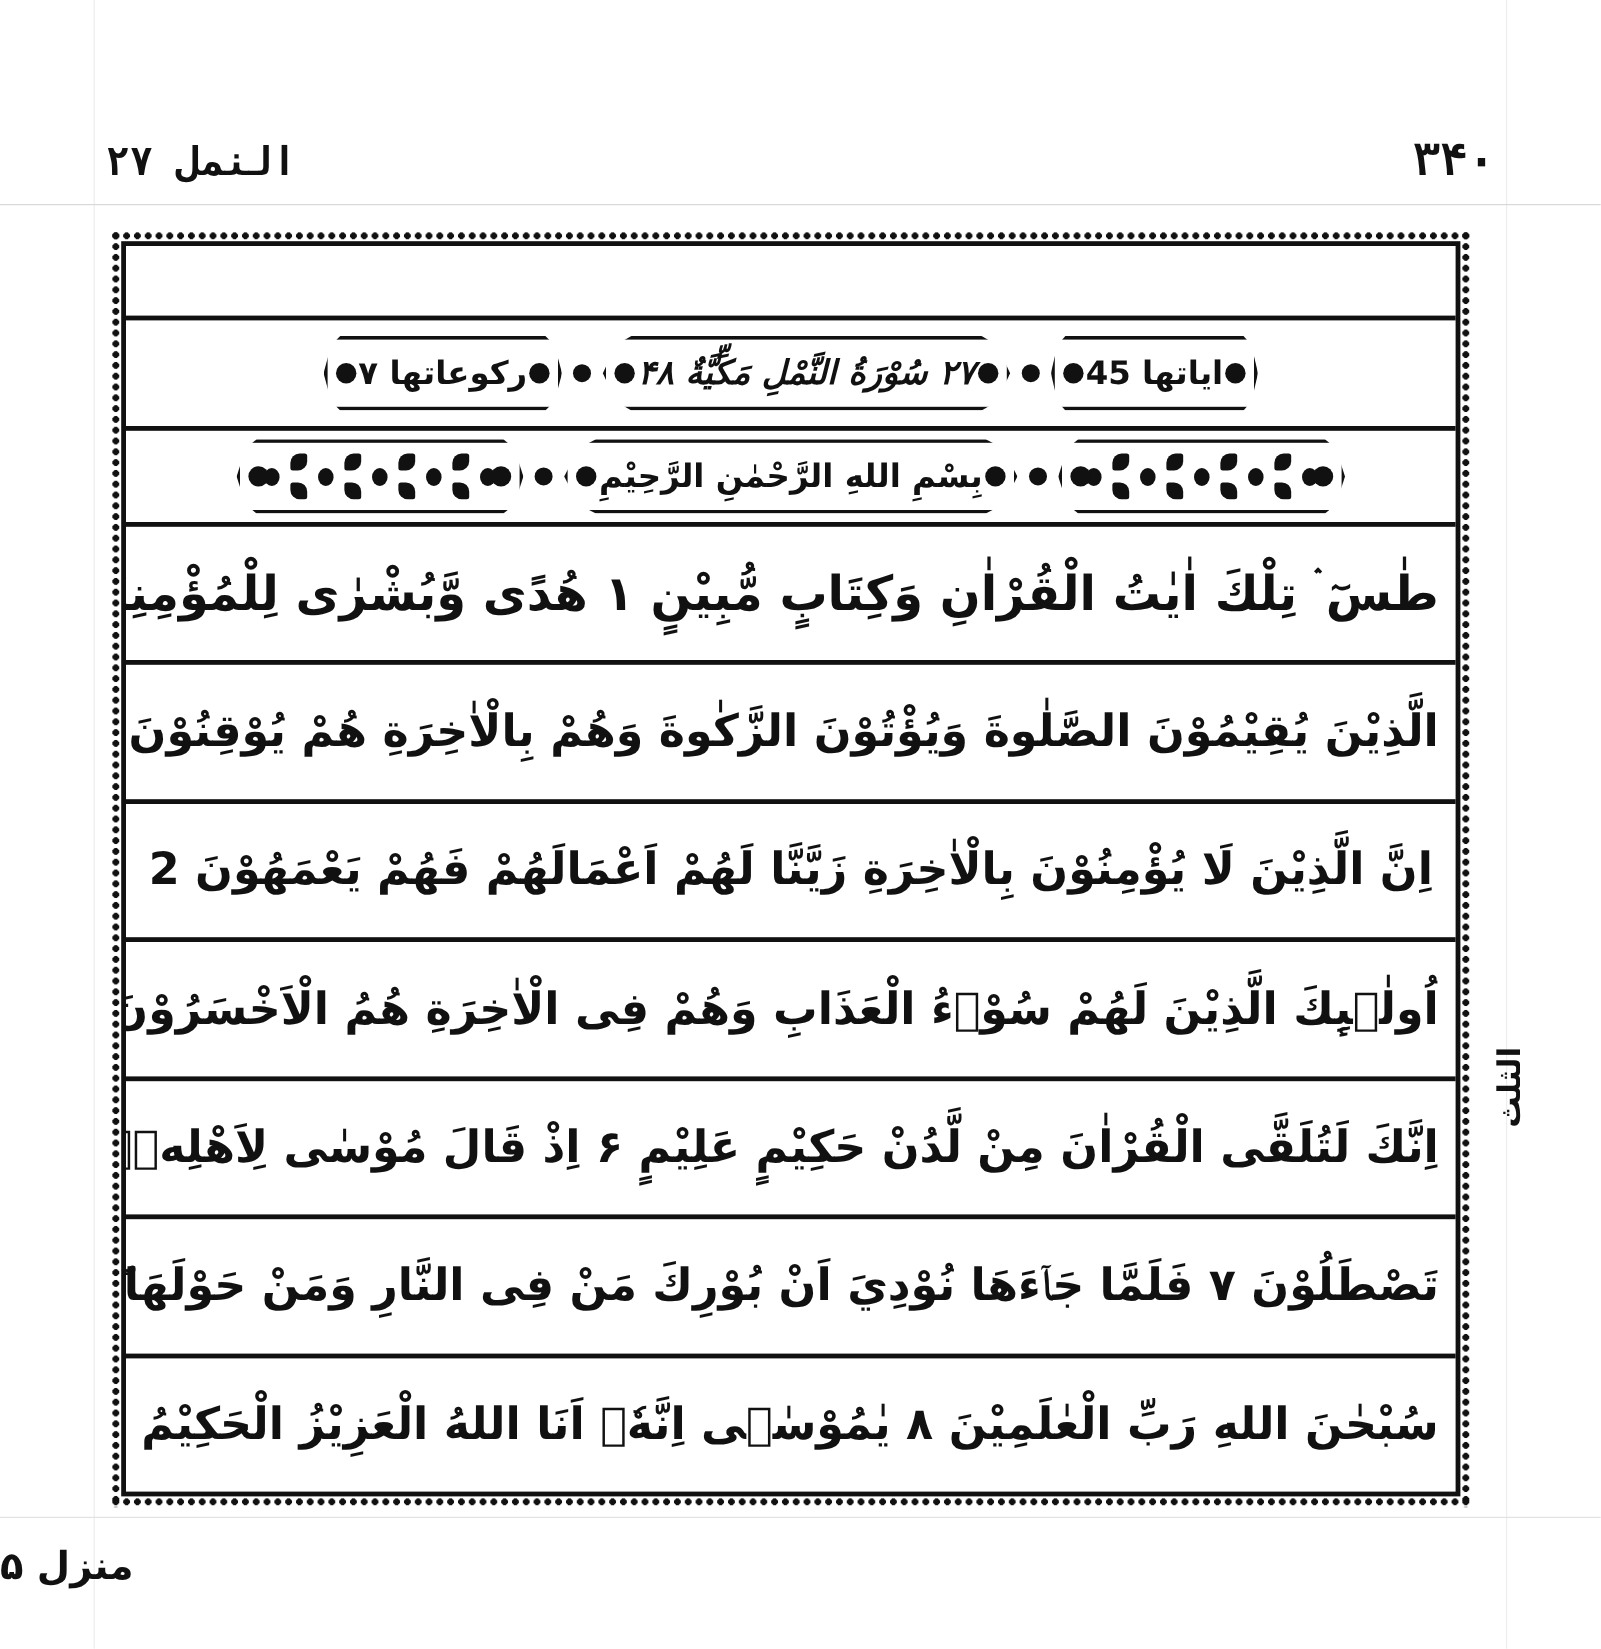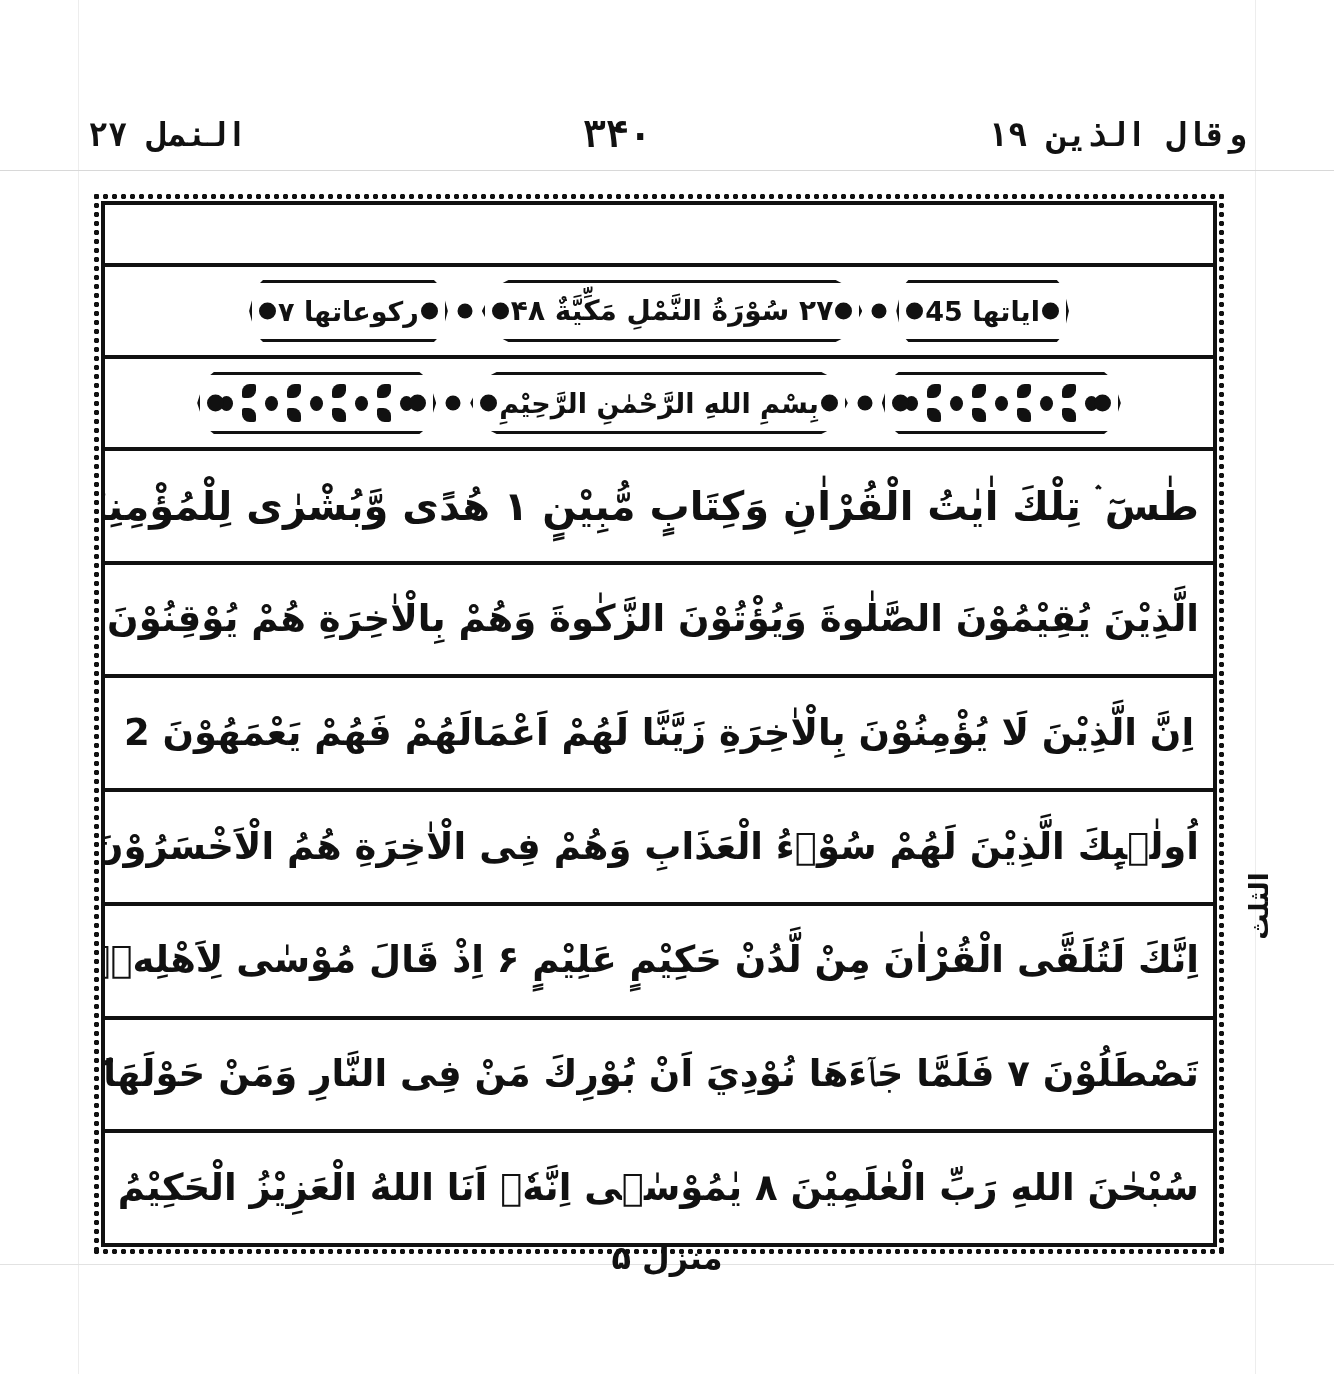--- a/index.html
+++ b/index.html
@@ -107,21 +107,21 @@
     border-bottom: 4px solid #111;
     display: flex;
     align-items: center;
     justify-content: center;
     overflow: hidden;
   }
   .row:last-child { border-bottom: none; }
 
   .row-blank   { height: 62px; }
   .row-surah   { height: 92px; }
-  .row-bismillah { height: 92px; }
+  .row-bismillah { height: 80px; }
   .row-verse   { flex: 1 1 0; }
 
   
   .cartouche-strip {
     direction: rtl;
     display: flex;
     align-items: center;
     justify-content: center;
     gap: 0px;
     width: 100%;
@@ -158,21 +158,21 @@
   .cartouche::before { right: 7px; }
   .cartouche::after  { left: 7px; }
 
   .cart-text {
     font-size: 27px;
     line-height: 1;
     white-space: nowrap;
     font-weight: 600;
     direction: rtl;
   }
-  .cart-surah .cart-text { font-size: 28px; letter-spacing: 1px; }
+  .cart-surah .cart-text { font-size: 28px; letter-spacing: 1px; font-style: italic; }
 
   
   .ornament {
     display: flex;
     align-items: center;
     justify-content: center;
     gap: 5px;
     padding: 0 20px;
   }
   .orn-unit {
@@ -260,40 +260,39 @@
     left: 0;
     right: 0;
     top: 1264px;
     height: 1px;
     background: #e2e2e2;
   }
   .footer {
     position: absolute;
     left: 0;
     right: 0;
-    top: 1239px;
-    text-align: center;
+    top: 1286px;
+    text-align: left;
   }
   .footer span {
     font-size: 32px;
     font-weight: 600;
     direction: rtl;
     display: inline-block;
   }
 </style>
 </head>
 <body>
 
 <div class="page">
 
   <div class="edge-rule-left"></div>
   <div class="edge-rule-right"></div>
 
   <div class="running-header">
-    <div class="rh-cell rh-right">وقال الذین ۱۹</div>
     <div class="rh-cell rh-center">۳۴۰</div>
     <div class="rh-cell rh-left">النمل ۲۷</div>
   </div>
   <div class="header-rule"></div>
 
   <div class="frame-outer">
     <div class="frame-inner">
 
       <div class="row row-blank"></div>
 

